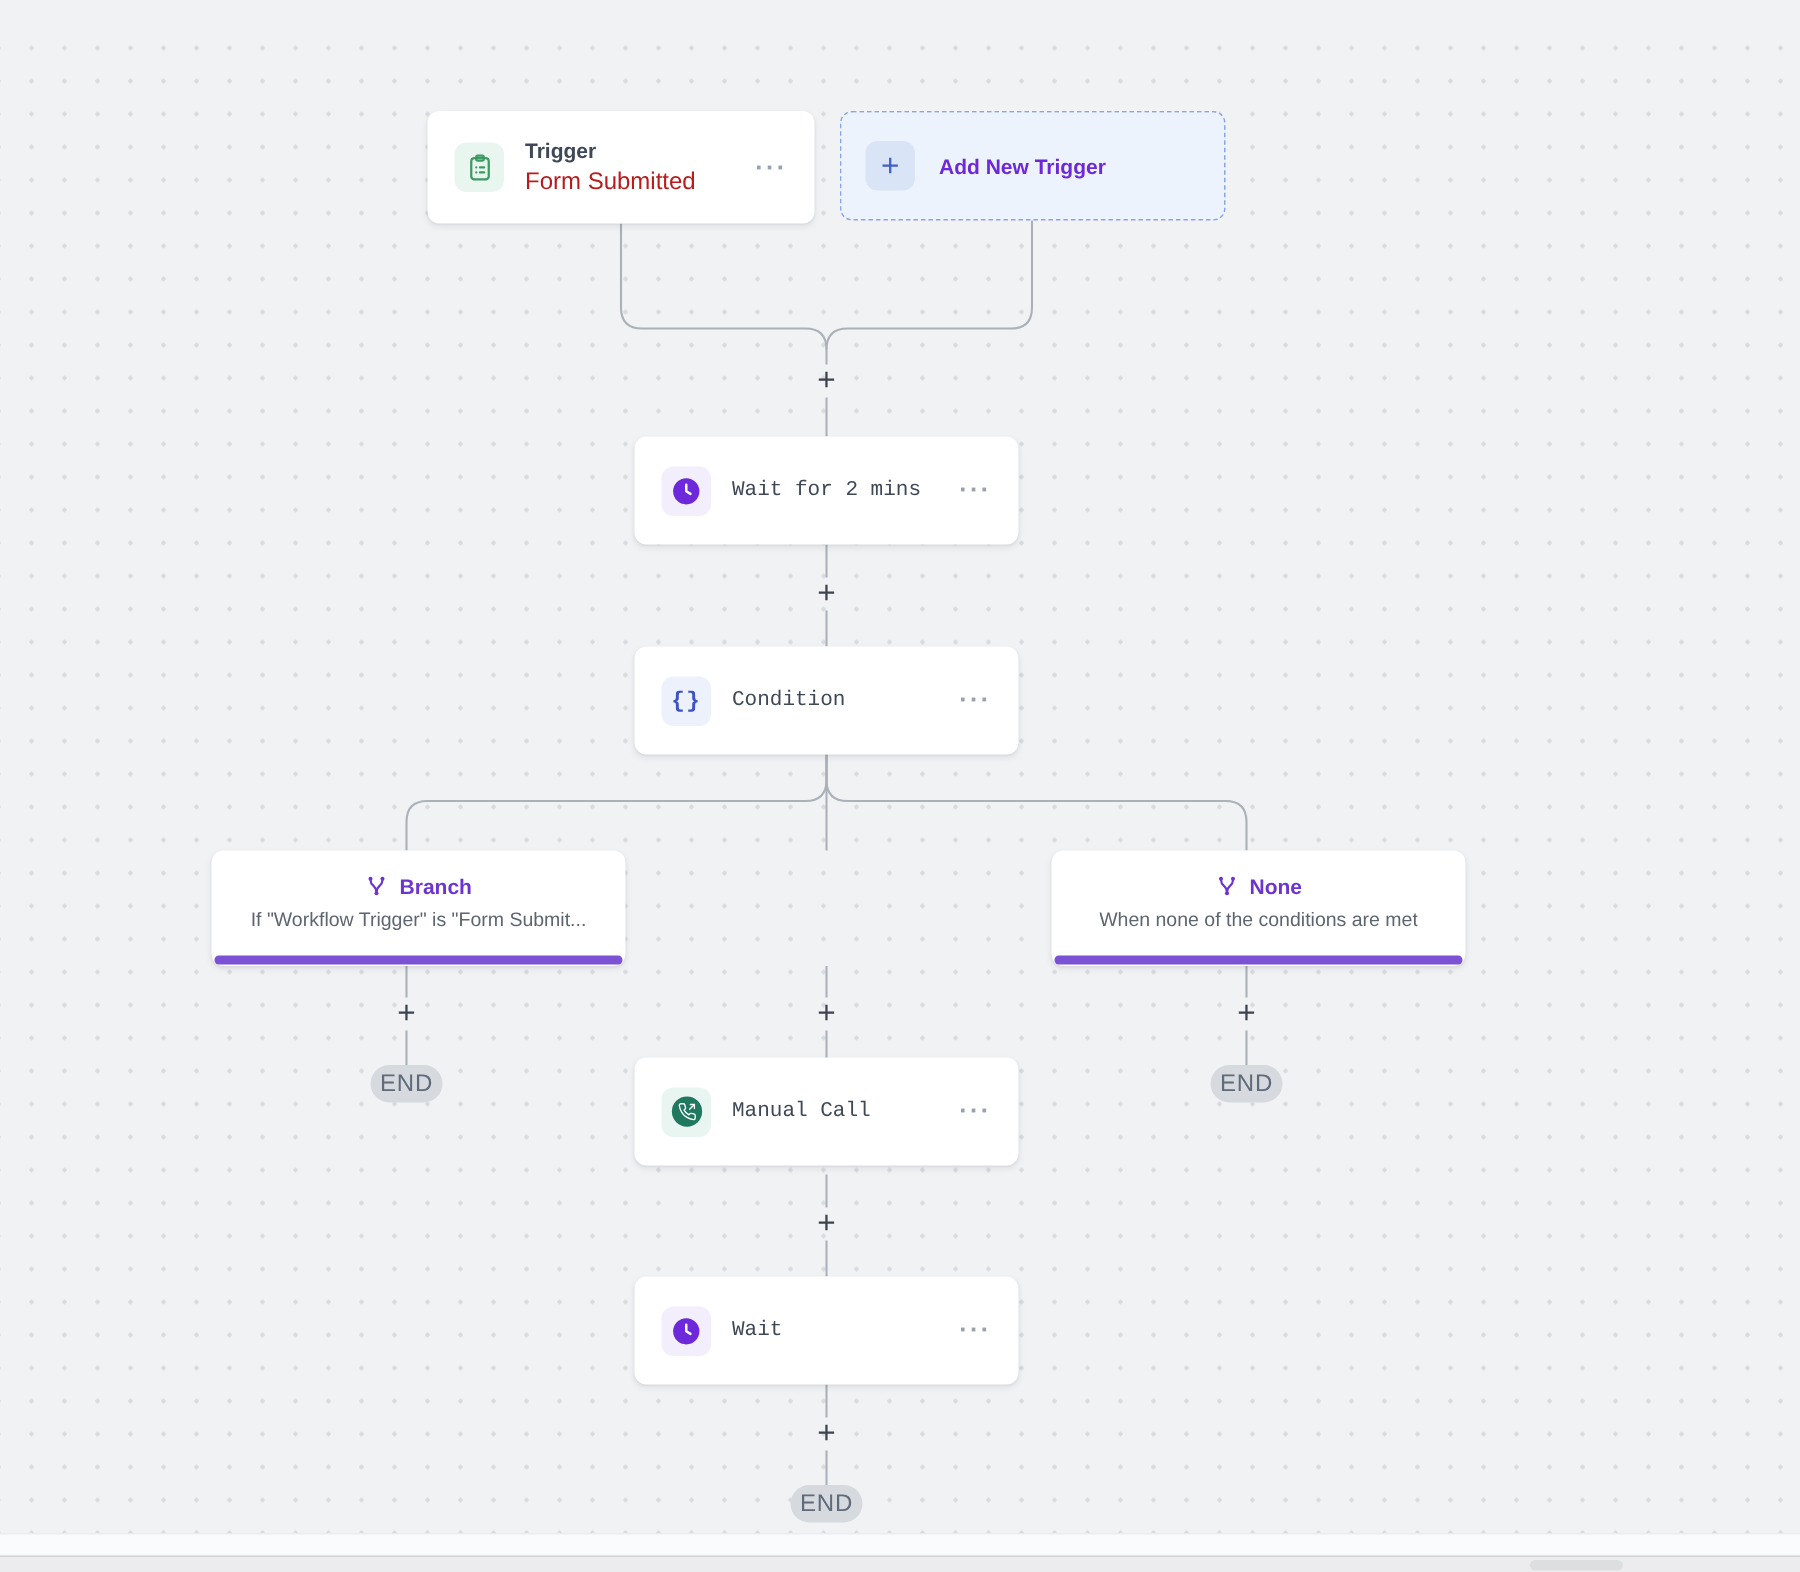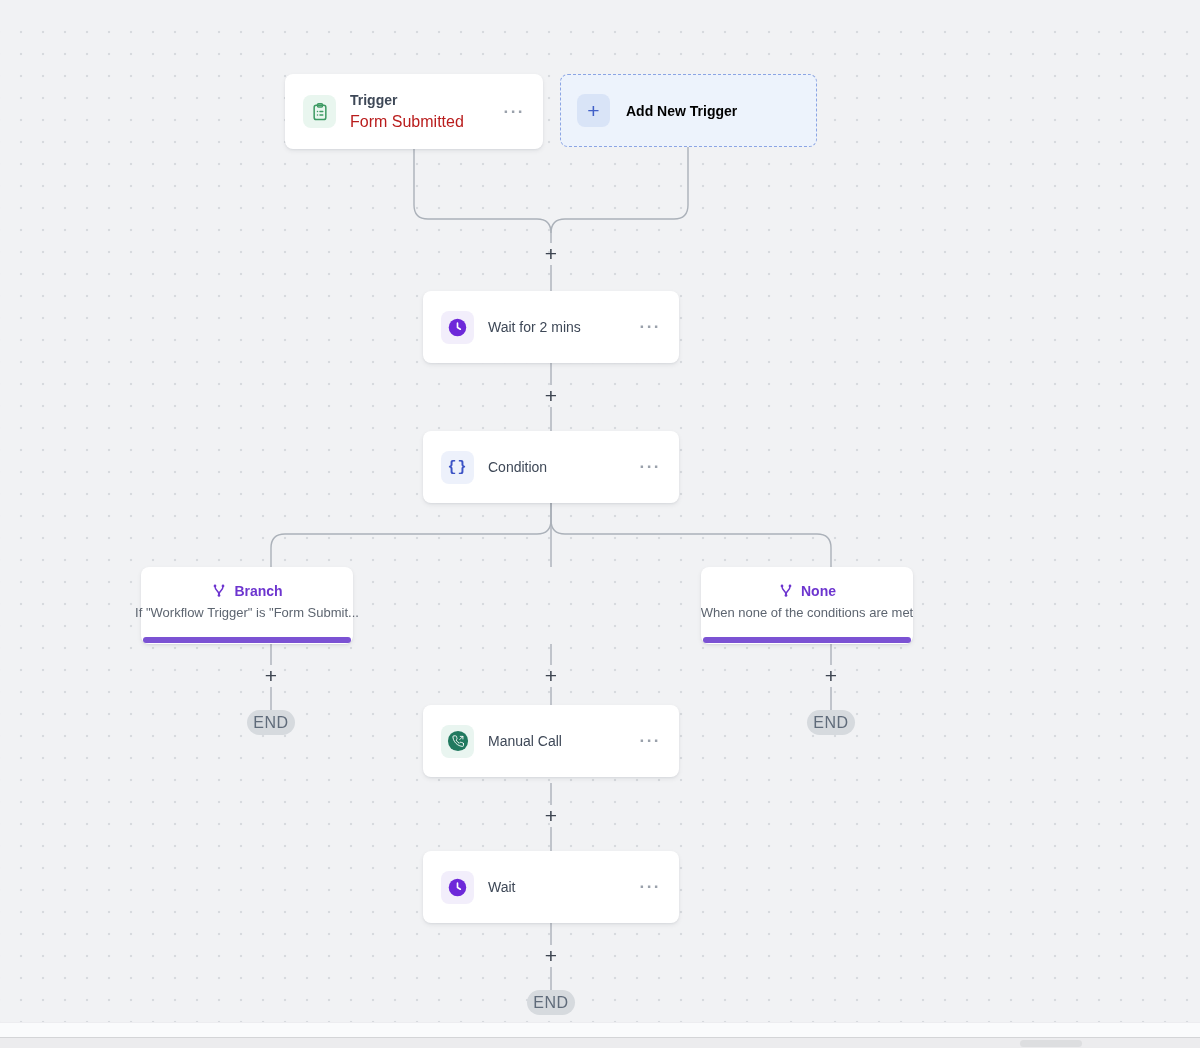--- a/index.html
+++ b/index.html
@@ -21,40 +21,40 @@
 
   .card {
     position: absolute; background: #ffffff; border-radius: 8px;
     box-shadow: 0 1px 2px rgba(16,24,40,.05), 0 2px 5px rgba(16,24,40,.07);
     display: flex; align-items: center; padding: 0 18px;
   }
   .iconbox {
     width: 33px; height: 33px; border-radius: 8px; flex: 0 0 33px;
     display: flex; align-items: center; justify-content: center; margin-right: 14px;
   }
-  .card .title { font-size: 14px; color: #3e4857; font-weight: 500; flex: 1; }
+  .card .title { font-size: 14px; color: #3e4857; font-weight: 500; flex: 1; font-family: Liberation Mono, monospace; }
   .card .title-col { flex: 1; line-height: 1.45; }
   .card .title-col .t { font-size: 14px; color: #3e4857; font-weight: 600; }
   .card .title-col .s { font-size: 16px; color: #b91c1c; }
   .menu-dots { color: #9aa1ab; font-size: 17px; font-weight: 700; letter-spacing: 1.5px; cursor: pointer; }
 
   .add-trigger {
     position: absolute; left: 560px; top: 45px; width: 257px; height: 73px;
     background: #edf3fc; border: 1px dashed #8ba5e4; border-radius: 8px;
     display: flex; align-items: center; padding: 0 16px; cursor: pointer;
   }
   .add-trigger .plusbox {
     width: 33px; height: 33px; border-radius: 8px; background: #d9e4f7;
     color: #4160c8; font-size: 21px; font-weight: 400;
     display: flex; align-items: center; justify-content: center; margin-right: 16px;
   }
-  .add-trigger .lbl { color: #000000; font-size: 14px; font-weight: 600; }
+  .add-trigger .lbl { color: #6d28d9; font-size: 14px; font-weight: 600; }
 
   .branch-card {
-    position: absolute; width: 212px; height: 77px; background: #ffffff;
+    position: absolute; width: 276px; height: 77px; background: #ffffff;
     border-radius: 8px; box-shadow: 0 1px 2px rgba(16,24,40,.05), 0 2px 5px rgba(16,24,40,.07);
     display: flex; flex-direction: column; align-items: center; justify-content: center;
     padding: 0 10px 8px 10px;
   }
   .branch-card .bar {
     position: absolute; left: 2px; right: 2px; bottom: 1px; height: 6px;
     background: #7b52d3; border-radius: 6px;
   }
   .branch-card .brow { display: flex; align-items: center; gap: 7px; margin-bottom: 6px; }
   .branch-card .btitle { color: #6d35cf; font-size: 14px; font-weight: 700; }

